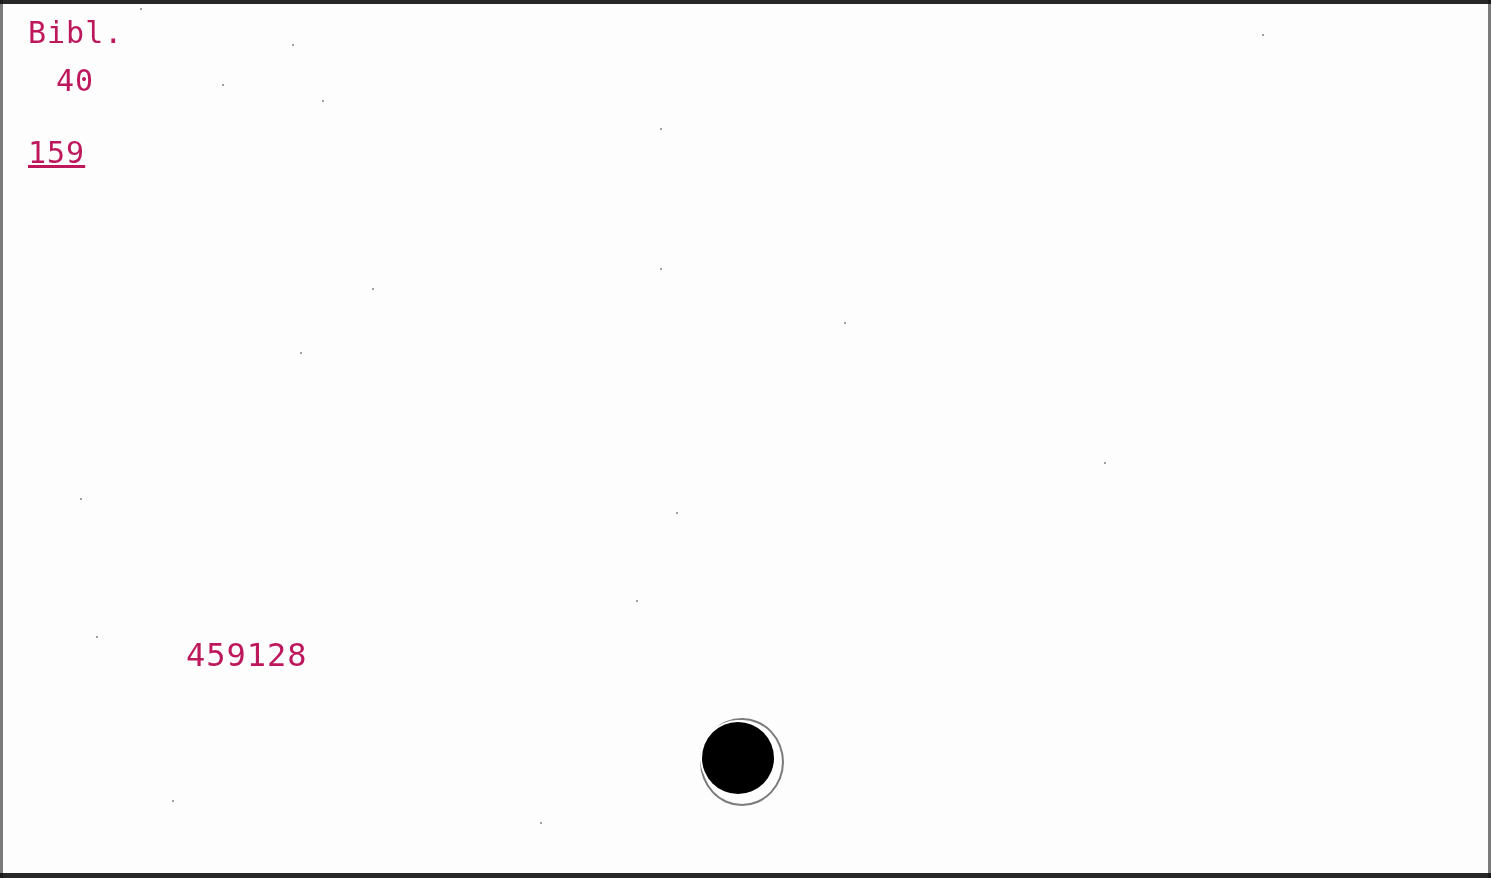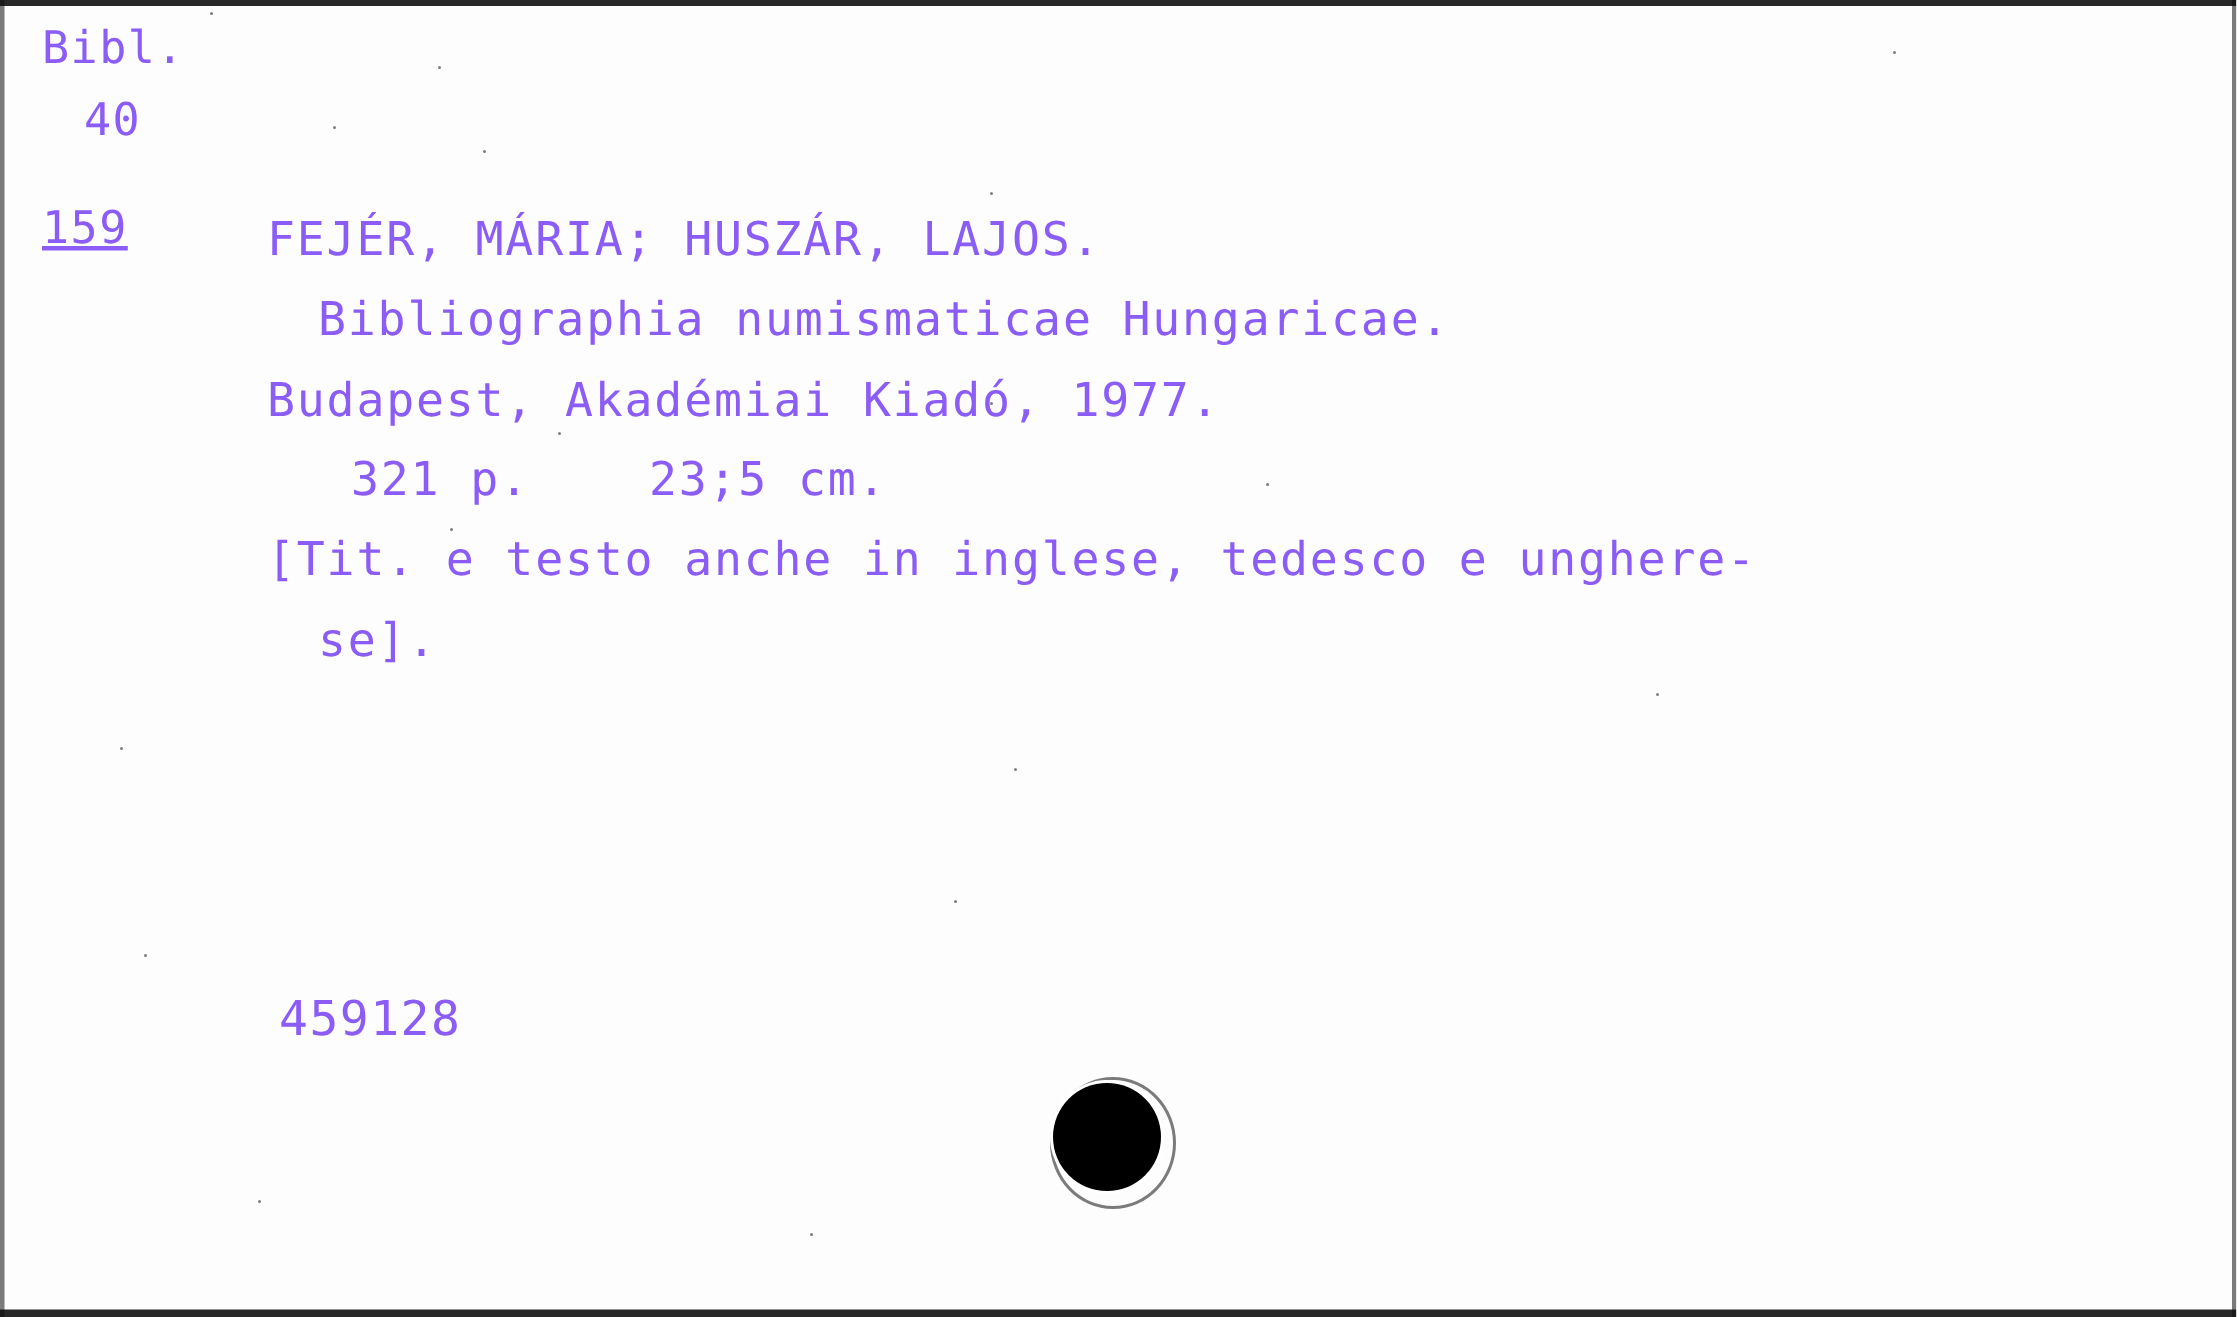--- a/index.html
+++ b/index.html
@@ -7,21 +7,21 @@
     padding: 0;
     background: #ffffff;
   }
   .card {
     position: relative;
     width: 1491px;
     height: 878px;
     background: #fdfdfd;
     overflow: hidden;
     font-family: "DejaVu Sans Mono", monospace;
-    color: #8b5cf6;
+    color: #be185d;
   }
   
   .speckle {
     position: absolute;
     width: 3px;
     height: 3px;
     background: #2a2a2a;
     border-radius: 50%;
     opacity: 0.75;
   }
@@ -50,21 +50,21 @@
     letter-spacing: 1.2px;
     line-height: 1.72;
     white-space: pre;
   }
   .line.indent1 { padding-left: 34px; }
   .line.indent2 { padding-left: 56px; }
 
   .idnum {
     position: absolute;
     left: 186px;
-    top: 660px;
+    top: 636px;
     font-size: 32px;
     letter-spacing: 1px;
     white-space: pre;
   }
 
   .punch-hole {
     position: absolute;
     left: 702px;
     top: 722px;
     width: 72px;
@@ -134,27 +134,19 @@
   <div class="speckle sm" style="left:676px; top:512px;"></div>
   <div class="speckle sm" style="left:636px; top:600px;"></div>
   <div class="speckle sm" style="left:96px; top:636px;"></div>
   <div class="speckle sm" style="left:172px; top:800px;"></div>
   <div class="speckle sm" style="left:540px; top:822px;"></div>
 
   <div class="callnum" id="cn0">Bibl.</div>
   <div class="callnum" id="cn1">40</div>
   <div class="callnum" id="cn2">159</div>
 
-  <div class="body-block">
-    <div class="line">FEJÉR, MÁRIA; HUSZÁR, LAJOS.</div>
-    <div class="line indent1">Bibliographia numismaticae Hungaricae.</div>
-    <div class="line">Budapest, Akadémiai Kiadó, 1977.</div>
-    <div class="line indent2">321 p.    23;5 cm.</div>
-    <div class="line">[Tit. e testo anche in inglese, tedesco e unghere-</div>
-    <div class="line indent1">se].</div>
-  </div>
 
   <div class="idnum">459128</div>
 
   <div class="punch-ring"></div>
   <div class="punch-hole"></div>
 
 </div>
 
 </body></html>

